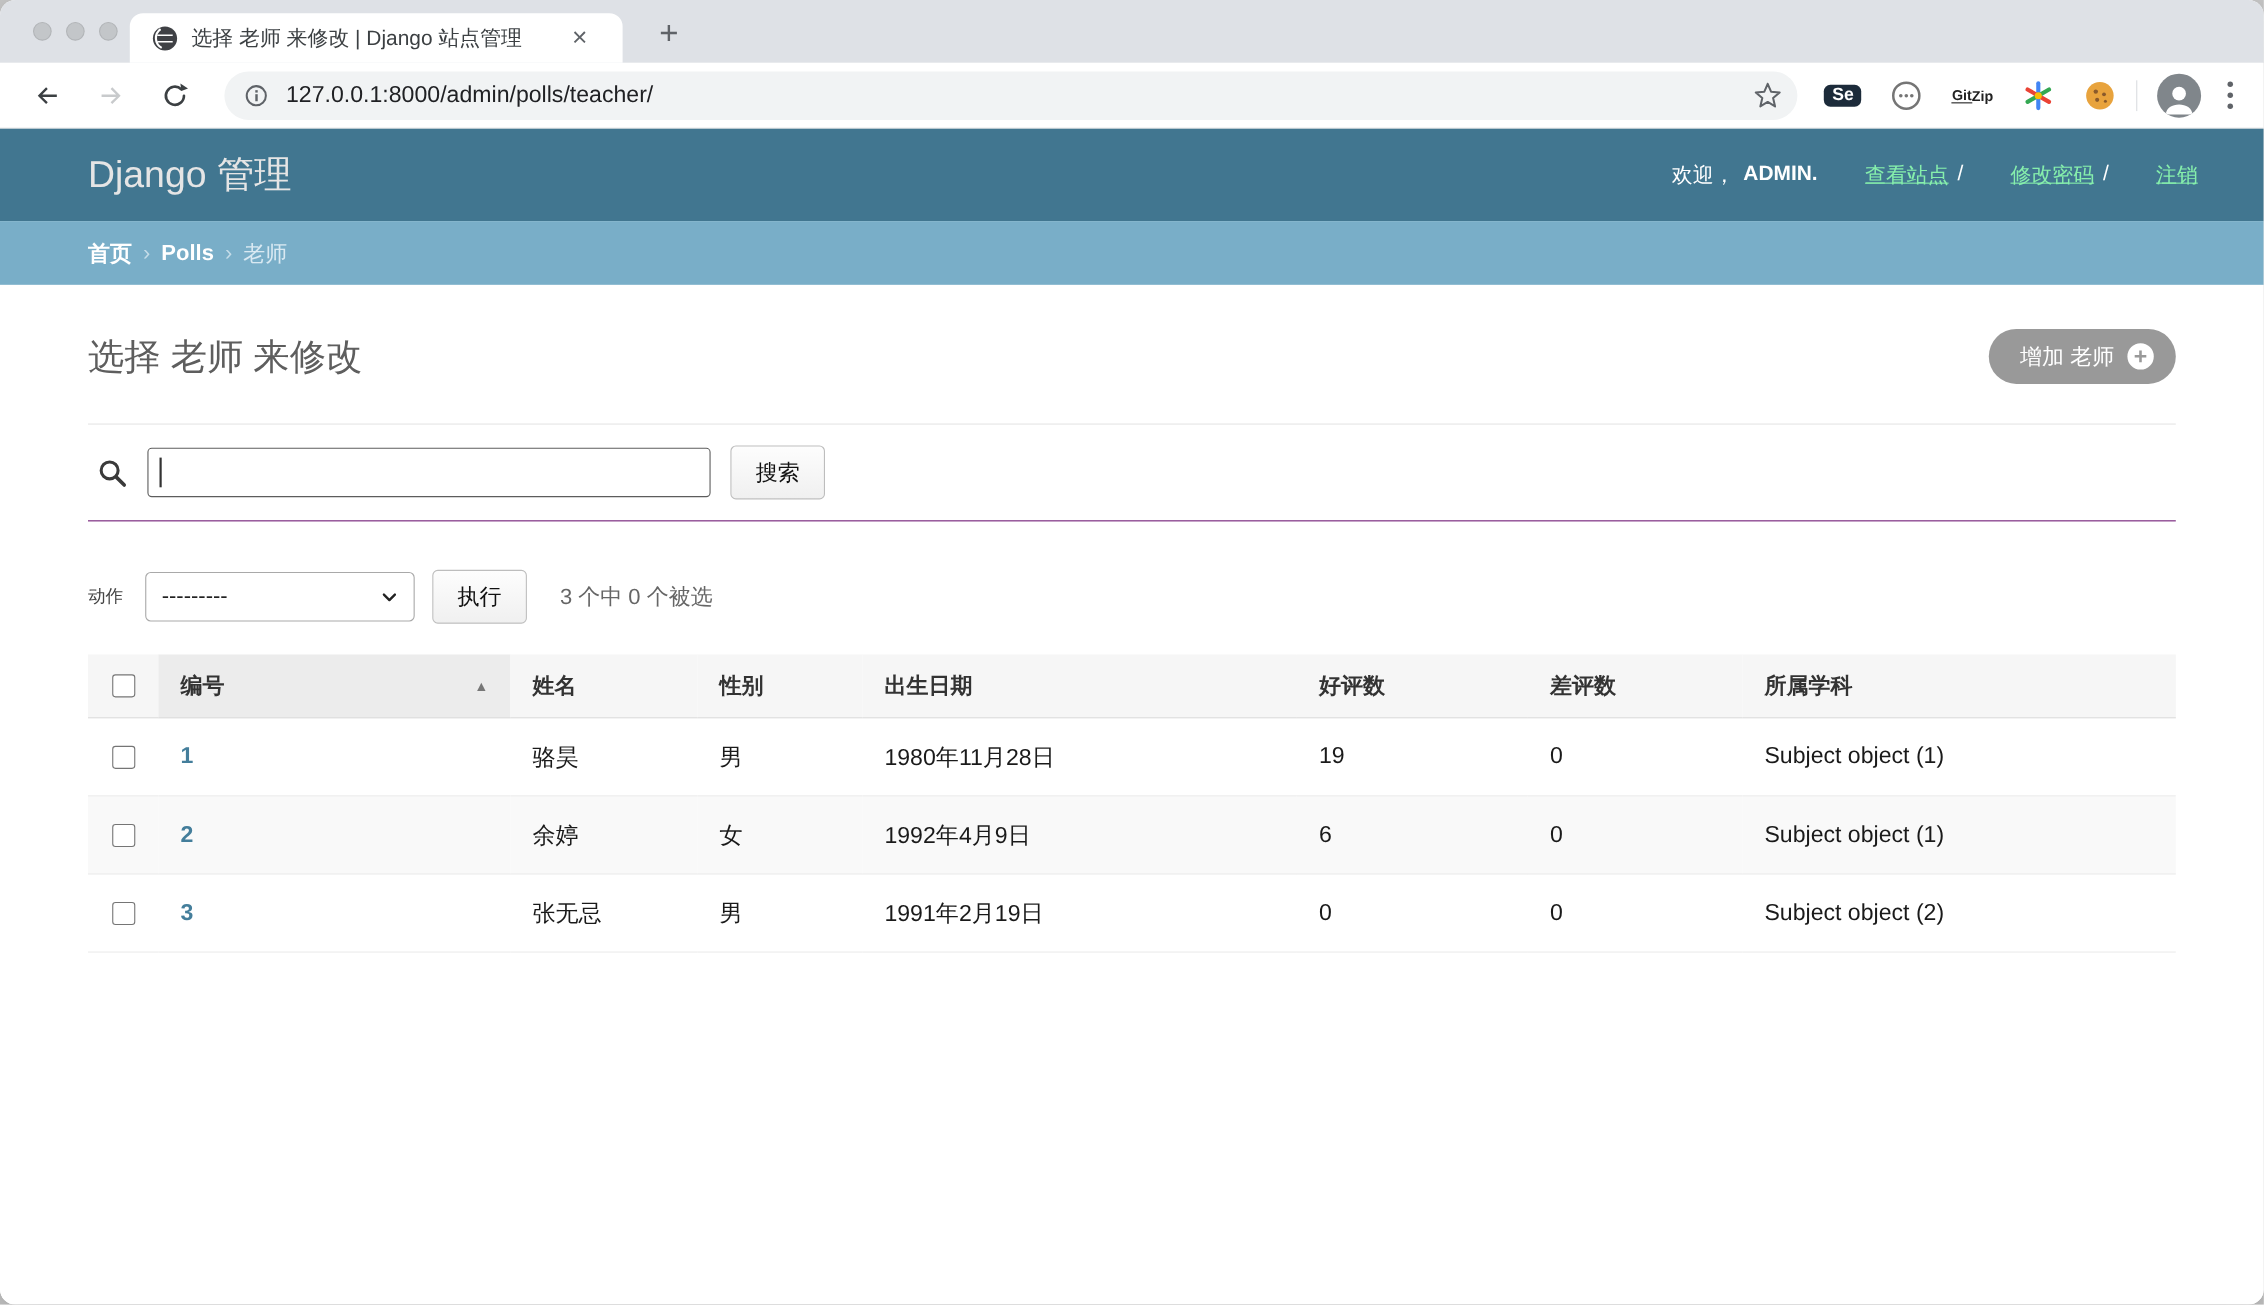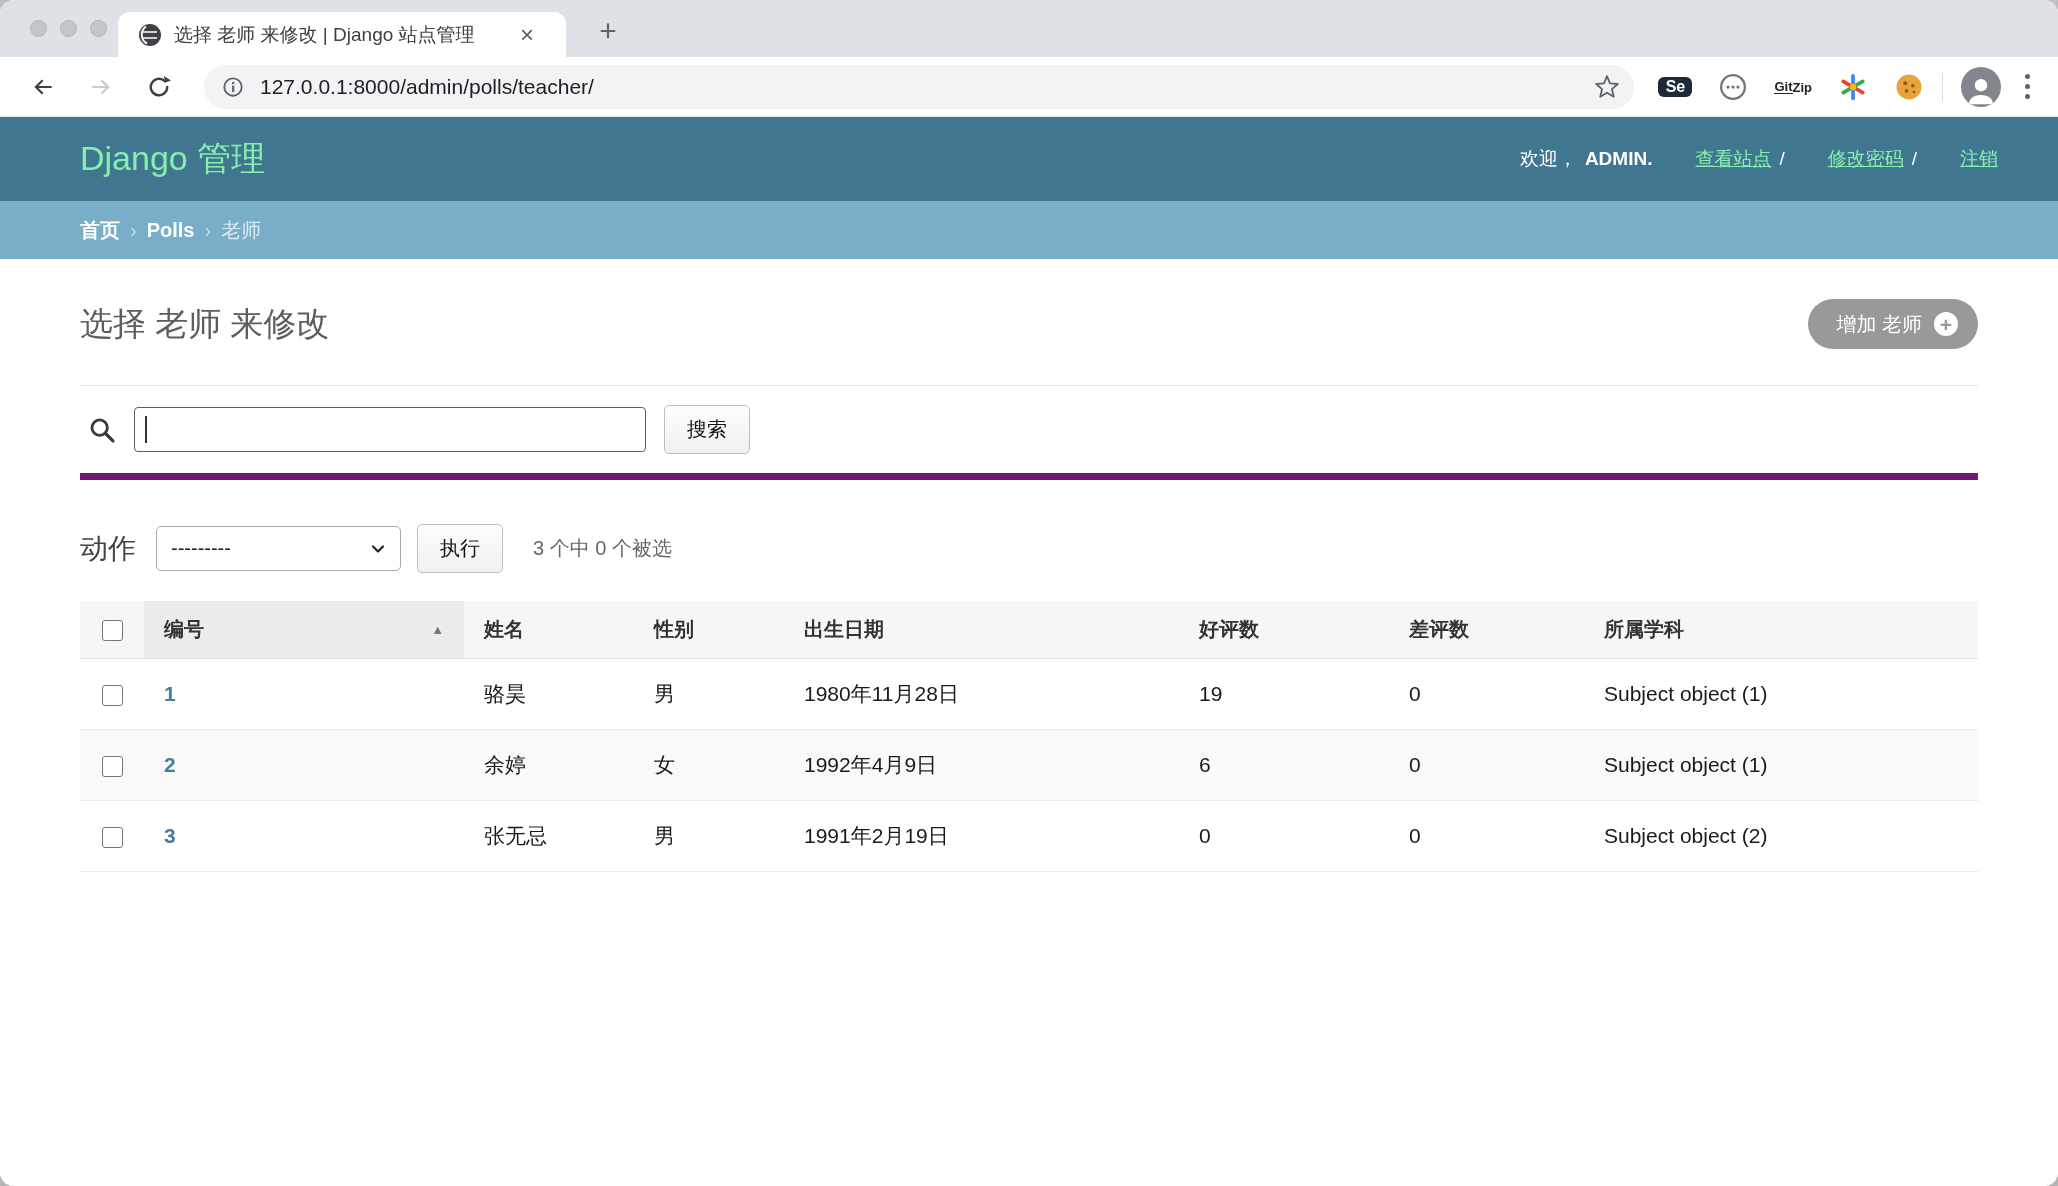--- a/index.html
+++ b/index.html
@@ -67,21 +67,21 @@
   .avatar { width:40px; height:40px; border-radius:50%; background:#80868b; overflow:hidden; flex:none;
     display:flex; align-items:flex-end; justify-content:center; }
   .menu-dots { display:flex; flex-direction:column; gap:5px; margin-left:20px; padding:4px; flex:none; }
   .menu-dots i { width:5px; height:5px; border-radius:50%; background:#5f6368; }
 
   
   .dj-header {
     height:84px; background:#417690; display:flex; align-items:center;
     justify-content:space-between; padding:0 60px 0 80px; flex:none;
   }
-  .brand { color:#86efac; font-size:34px; font-weight:400;text-align:right; }
+  .brand { color:#e5e5e5; font-size:34px; font-weight:400;text-align:right; }
   .user-tools { color:#fff; font-size:19px; display:flex; align-items:center; gap:8px; }
   .user-tools .uname { font-weight:bold; }
   .user-tools a { color:#86efac; text-decoration:underline; cursor:pointer;margin-left:35px; }
 
   
   .breadcrumbs {
     height:58px; background:#79aec8; display:flex; align-items:center;
     padding:0 80px; flex:none; font-size:20px; color:#c4dce8; gap:10px;
   }
   .breadcrumbs a { color:#fff; font-weight:bold; text-decoration:none; cursor:pointer; }
@@ -97,37 +97,37 @@
     display:flex; align-items:center; gap:12px; cursor:pointer;
     font-family:inherit;
   }
   .add-plus {
     width:24px; height:24px; border-radius:50%; background:#fff; color:#999;
     font-size:21px; font-weight:bold; display:flex; align-items:center; justify-content:center;
     line-height:1;
   }
 
   .search-bar {
-    margin-top:36px; border-top:1px solid #e5e5e5; border-bottom:7px solid #701a75;
+    margin-top:36px; border-top:1px solid #e5e5e5; border-bottom:1px solid #701a75;
     padding:19px 0 19px 8px; display:flex; align-items:center; gap:18px;
   }
   .mag-icon { width:28px; height:28px; flex:none; }
   .search-input-wrap { position:relative; display:inline-flex; }
   .search-input {
     width:512px; height:45px; border:1px solid #5d5d5d; border-radius:4px;
     font-size:21px; padding:0 12px; font-family:inherit; outline:none;
   }
   .caret { position:absolute; left:11px; top:9px; width:2px; height:27px; background:#333; }
   .gray-btn {
     background:linear-gradient(#fdfdfd,#f0f0f0); border:1px solid #bdbdbd; border-radius:5px;
     font-size:20px; color:#111; padding:10px 22px; cursor:pointer; font-family:inherit;
   }
 
   .actions-row { margin-top:44px; display:flex; align-items:center; gap:16px; }
-  .actions-label { font-size:28px; color:#444; margin-right:4px; }
+  .actions-label { font-size:16px; color:#444; margin-right:4px; }
   .action-select {
     width:245px; height:45px; border:1px solid #a9a9a9; border-radius:5px; background:#fff;
     display:flex; align-items:center; justify-content:space-between; padding:0 12px 0 14px;
     font-size:20px; color:#222; cursor:pointer;
   }
   .chev { width:20px; height:20px; flex:none; }
   .action-counter { font-size:20px; color:#666; margin-left:14px; }
 
   table { width:100%; border-collapse:collapse; margin-top:28px; table-layout:fixed; }
   thead th {

